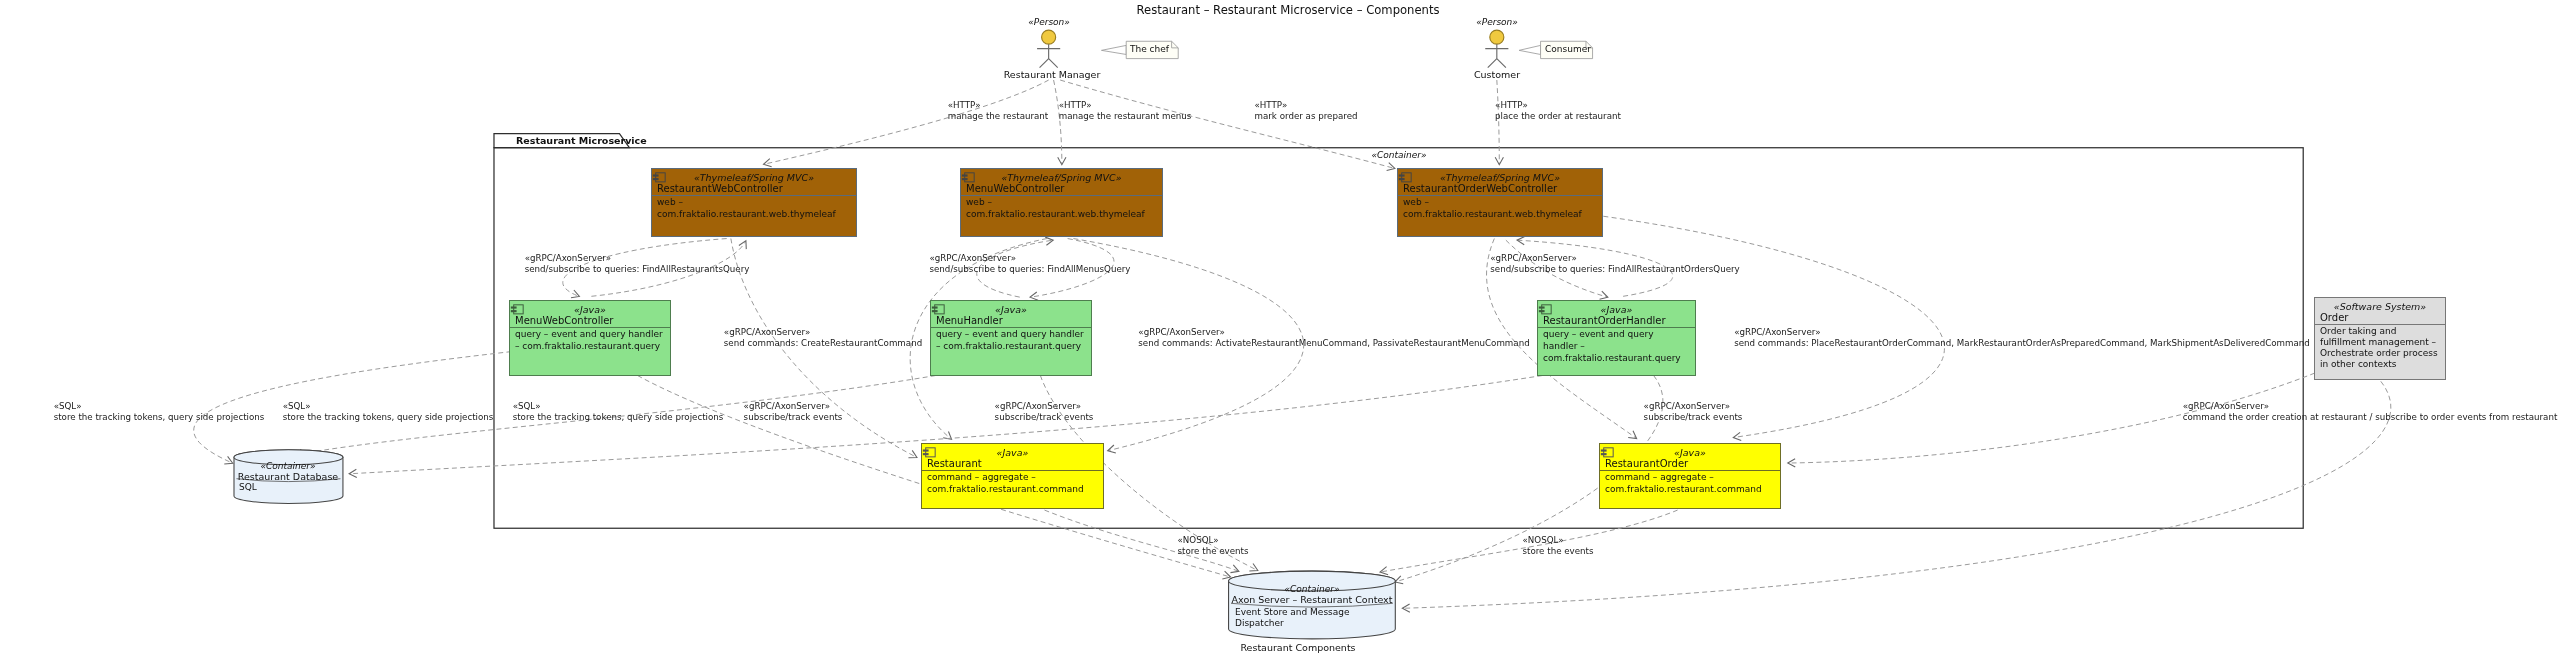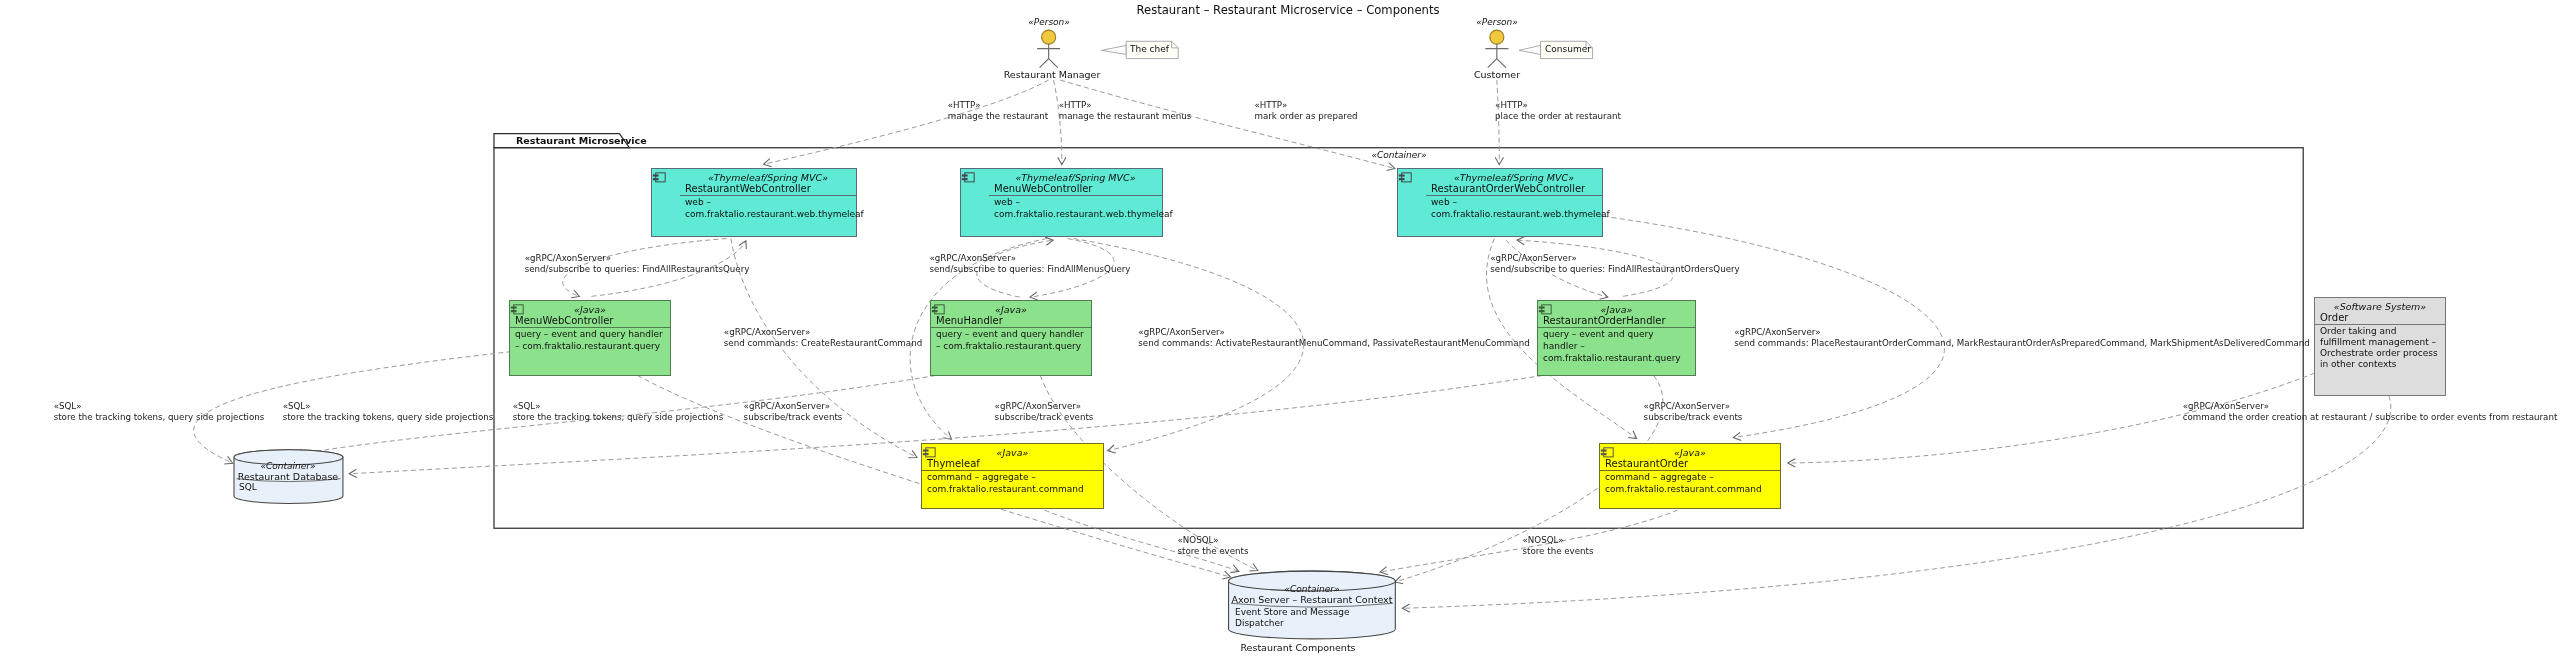--- a/index.html
+++ b/index.html
@@ -9,21 +9,21 @@
   #title{font-size:11.6px;}
   .stereo-lab{font-style:italic;font-size:9px;}
   .actor-name{font-size:9.5px;}
   .note-text{position:absolute;font-size:9px;white-space:nowrap;}
   .tab-label{position:absolute;font-weight:bold;font-size:9.5px;white-space:nowrap;}
   
   .node{position:absolute;box-sizing:border-box;border:1.2px solid #555;font-size:9px;line-height:11.6px;}
   .node .stereo{text-align:center;font-style:italic;font-size:9.5px;padding-top:2.5px;}
   .node .nname{padding:0 5px;font-size:10px;}
   .node .nbody{border-top:1px solid;padding:1.7px 5px 0 5px;}
-  .blue{background:#5eead4;border-color:#5A6B7C;padding-left:28px;}   .blue .nbody{border-color:#5A6B7C;}
+  .blue{background:#a16207;border-color:#5A6B7C;}   .blue .nbody{border-color:#5A6B7C;}
   .green{background:#8CE28C;border-color:#4E7D4E;}  .green .nbody{border-color:#4E7D4E;}
   .yellow{background:#FFFF00;border-color:#6E6E25;} .yellow .nbody{border-color:#6E6E25;}
   .gray{background:#DDDDDD;border-color:#777;font-size:9px;} .gray .nbody{border-color:#777;line-height:11px;}
   .cicon{position:absolute;top:3.3px;right:4.1px;}
   
   .lbl{position:absolute;transform:translateX(-50%);
        font-size:8.7px;line-height:10.7px;color:#1a1a1a;white-space:nowrap;}
   
   .cyl-stereo{position:absolute;font-style:italic;font-size:9px;text-align:center;transform:translateX(-50%);white-space:nowrap;}
   .cyl-name{position:absolute;font-size:9.5px;text-align:center;transform:translateX(-50%);white-space:nowrap;}
@@ -191,35 +191,35 @@
     <div class="nbody">query – event and query handler – com.fraktalio.restaurant.query</div>
   </div>
 
   <div class="node yellow" style="left:921px;top:443px;width:183px;height:66px;">
     <svg class="cicon" width="14" height="10.7" viewBox="0 0 17 13">
         <rect x="4.5" y="1" width="11.5" height="11" fill="none" stroke="#555" stroke-width="1.2"></rect>
         <rect x="1" y="3" width="7" height="2.6" fill="#555"></rect>
         <rect x="1" y="7.4" width="7" height="2.6" fill="#555"></rect>
       </svg>
     <div class="stereo">«Java»</div>
-    <div class="nname">Thymeleaf</div>
+    <div class="nname">Restaurant</div>
     <div class="nbody">command – aggregate – com.fraktalio.restaurant.command</div>
   </div>
   <div class="node yellow" style="left:1599px;top:443px;width:182px;height:66px;">
     <svg class="cicon" width="14" height="10.7" viewBox="0 0 17 13">
         <rect x="4.5" y="1" width="11.5" height="11" fill="none" stroke="#555" stroke-width="1.2"></rect>
         <rect x="1" y="3" width="7" height="2.6" fill="#555"></rect>
         <rect x="1" y="7.4" width="7" height="2.6" fill="#555"></rect>
       </svg>
     <div class="stereo">«Java»</div>
     <div class="nname">RestaurantOrder</div>
     <div class="nbody">command – aggregate – com.fraktalio.restaurant.command</div>
   </div>
 
-  <div class="node gray" style="left:2314px;top:297px;width:132px;height:99px;">
+  <div class="node gray" style="left:2314px;top:297px;width:132px;height:83px;">
     <div class="stereo">«Software System»</div>
     <div class="nname">Order</div>
     <div class="nbody" style="white-space:normal;">Order taking and fulfillment management – Orchestrate order process in other contexts</div>
   </div>
 
   <div class="cyl-stereo" style="left:288px;top:461px;">«Container»</div>
   <div class="cyl-name" style="left:288px;top:471px;">Restaurant Database</div>
   <div class="cyl-body" style="left:239px;top:482px;">SQL</div>
 
   <div class="cyl-stereo" style="left:1312px;top:584px;">«Container»</div>

